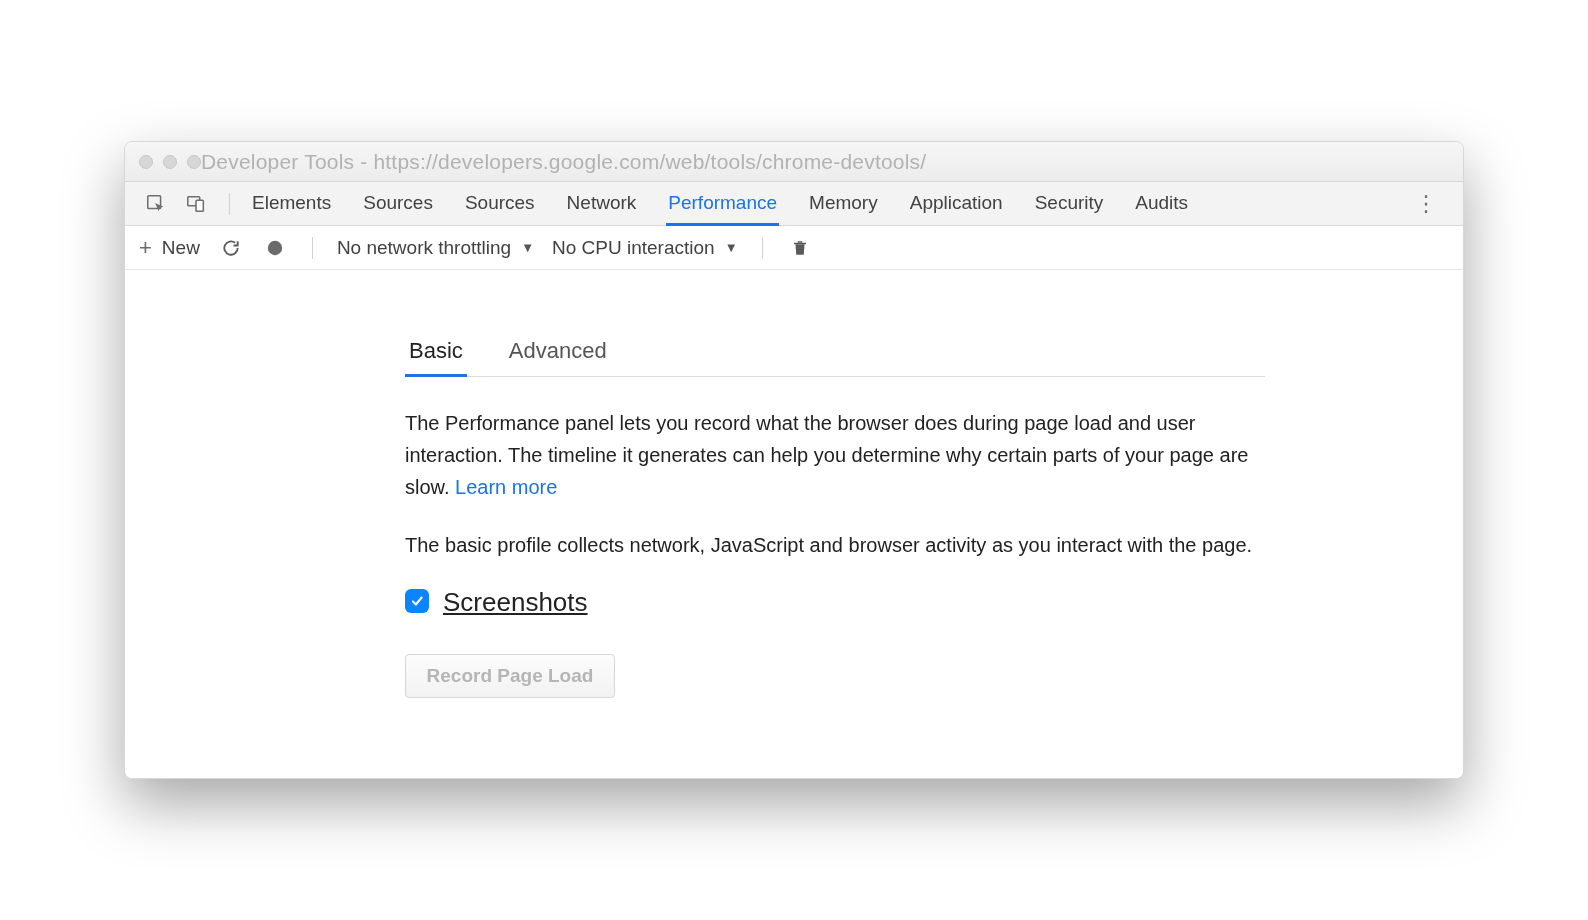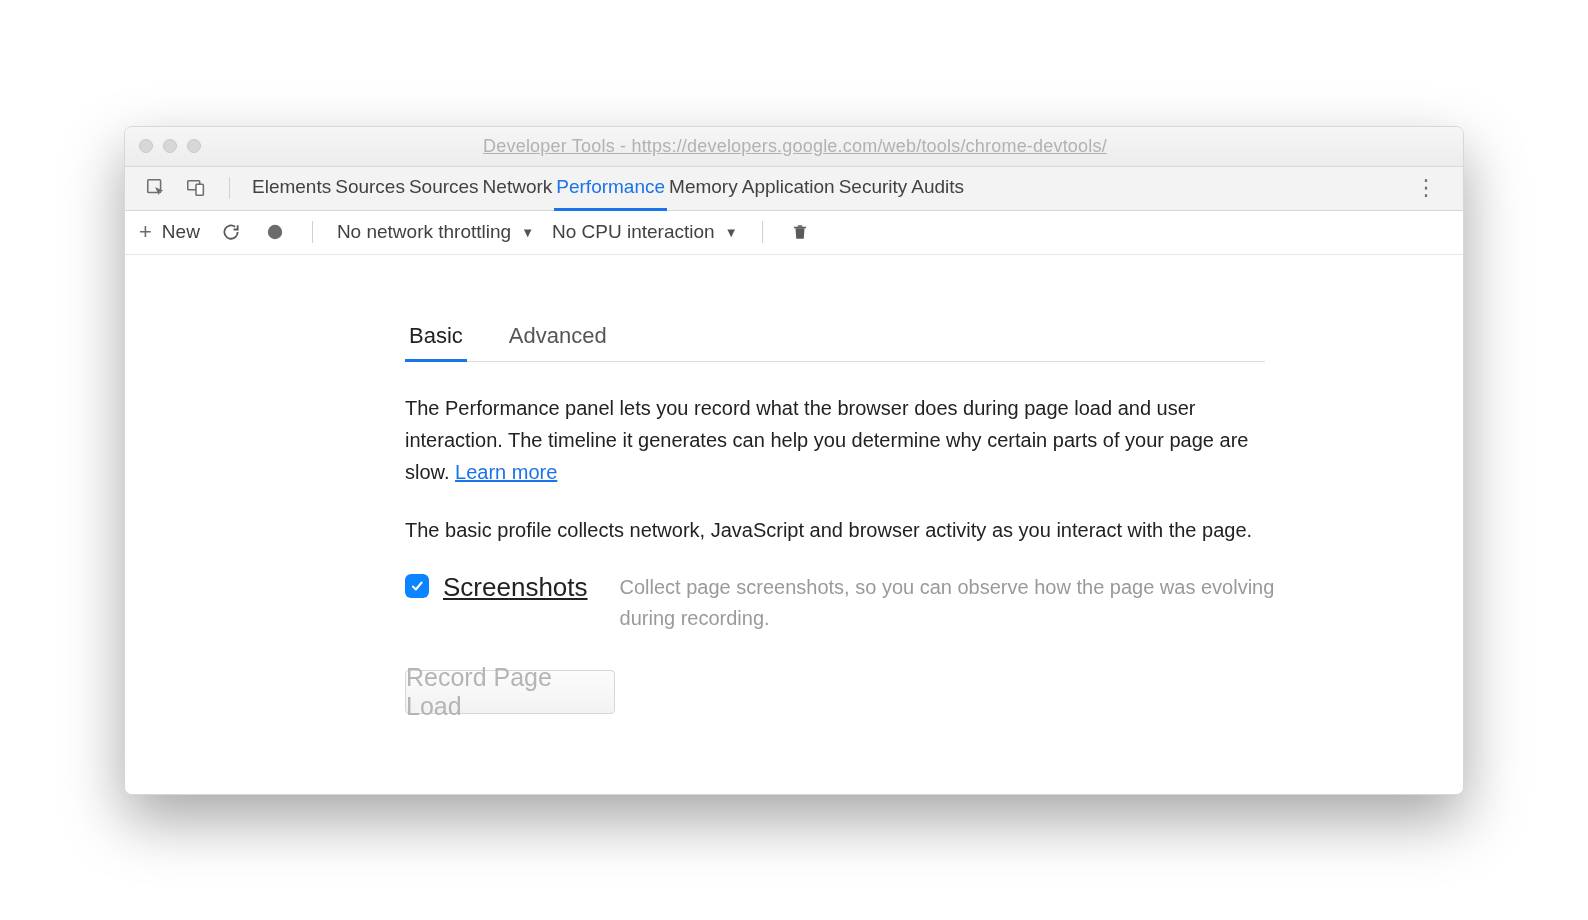--- a/index.html
+++ b/index.html
@@ -34,26 +34,24 @@
     gap: 10px;
   }
   .traffic span {
     width: 14px; height: 14px;
     border-radius: 50%;
     background: #d7d7d7;
     border: 1px solid #c8c8c8;
   }
   .titlebar-title {
     flex: 1;
-    text-align: center;
     color: #b2b2b2;
-    font-size: 18px;
+    font-size: 21px;
     letter-spacing: .2px;
     padding-right: 60px;
-    text-decoration: underline;
   }
   .tabbar {
     display: flex;
     align-items: center;
     gap: 14px;
     padding: 0 18px;
     height: 44px;
     border-bottom: 1px solid #d7d7d7;
     background: #f3f3f3;
   }
@@ -64,20 +62,21 @@
     justify-content: center;
     color: #6f6f6f;
   }
   .vdiv {
     width: 1px; height: 22px;
     background: #d0d0d0;
     margin: 0 6px;
   }
   .tabs {
     display: flex;
+    gap: 28px;
     align-items: stretch;
     height: 100%;
   }
   .tab {
     display: flex;
     align-items: center;
     color: #424242;
     font-size: 19px;
     cursor: default;
     border-bottom: 3px solid transparent;
@@ -143,21 +142,20 @@
   }
   .para {
     width: 880px;
     font-size: 20px;
     color: #222;
     line-height: 1.6;
     margin-bottom: 26px;
   }
   .link {
     color: #1a73e8;
-    text-decoration: underline;
   }
   .option-row {
     display: flex;
     align-items: flex-start;
     gap: 14px;
     width: 880px;
     margin-bottom: 36px;
   }
   .checkbox {
     width: 24px; height: 24px;
@@ -187,24 +185,25 @@
     display: flex;
     gap: 22px;
   }
   .btn {
     width: 210px;
     height: 44px;
     border: 1px solid #d6d6d6;
     background: linear-gradient(#fcfcfc, #f2f2f2);
     border-radius: 4px;
     color: #b5b5b5;
-    font-size: 25px;
+    font-size: 19px;
     display: flex;
     align-items: center;
     justify-content: center;
+    font-weight: bold;
   }
   svg { display: block; }
 </style>
 </head>
 <body>
 
 <div class="window">
 
   <div class="titlebar">
     <div class="traffic">
@@ -290,21 +289,20 @@
 
     <p class="para">The basic profile collects network, JavaScript and browser activity as you interact with the page.</p>
 
     <div class="option-row">
       <div class="checkbox">
         <svg width="14" height="14" viewBox="0 0 24 24" fill="none" stroke="#fff" stroke-width="3.5" stroke-linecap="round" stroke-linejoin="round">
             <polyline points="5 13 10 18 20 6"></polyline>
           </svg>
       </div>
       <span class="option-label">Screenshots</span>
-      <span class="option-desc">Collect page screenshots, so you can observe how the page was evolving during recording.</span>
     </div>
 
     <div class="buttons">
       <div class="btn">Record Page Load</div>
     </div>
   </div>
 
 </div>
 
 </body></html>

